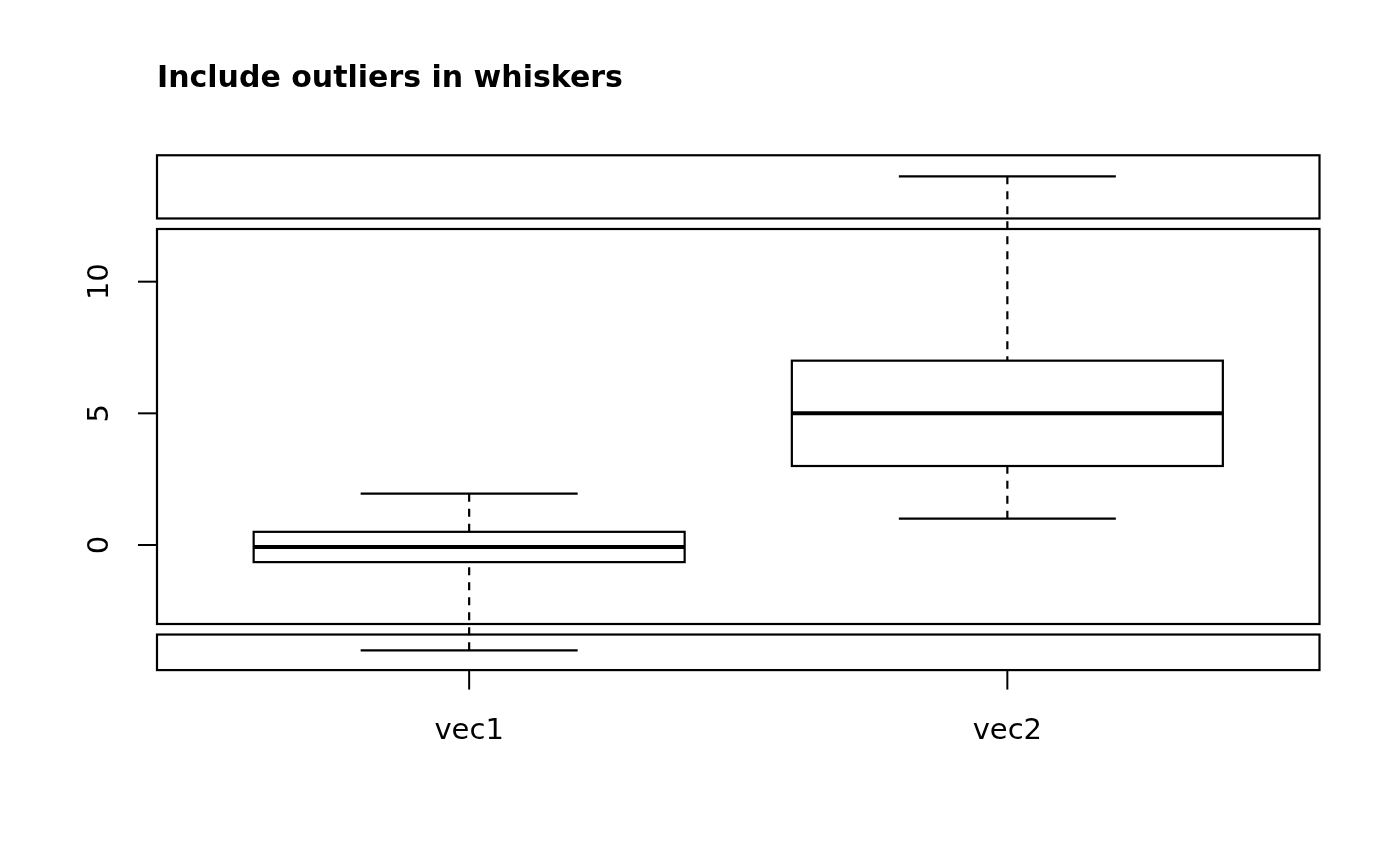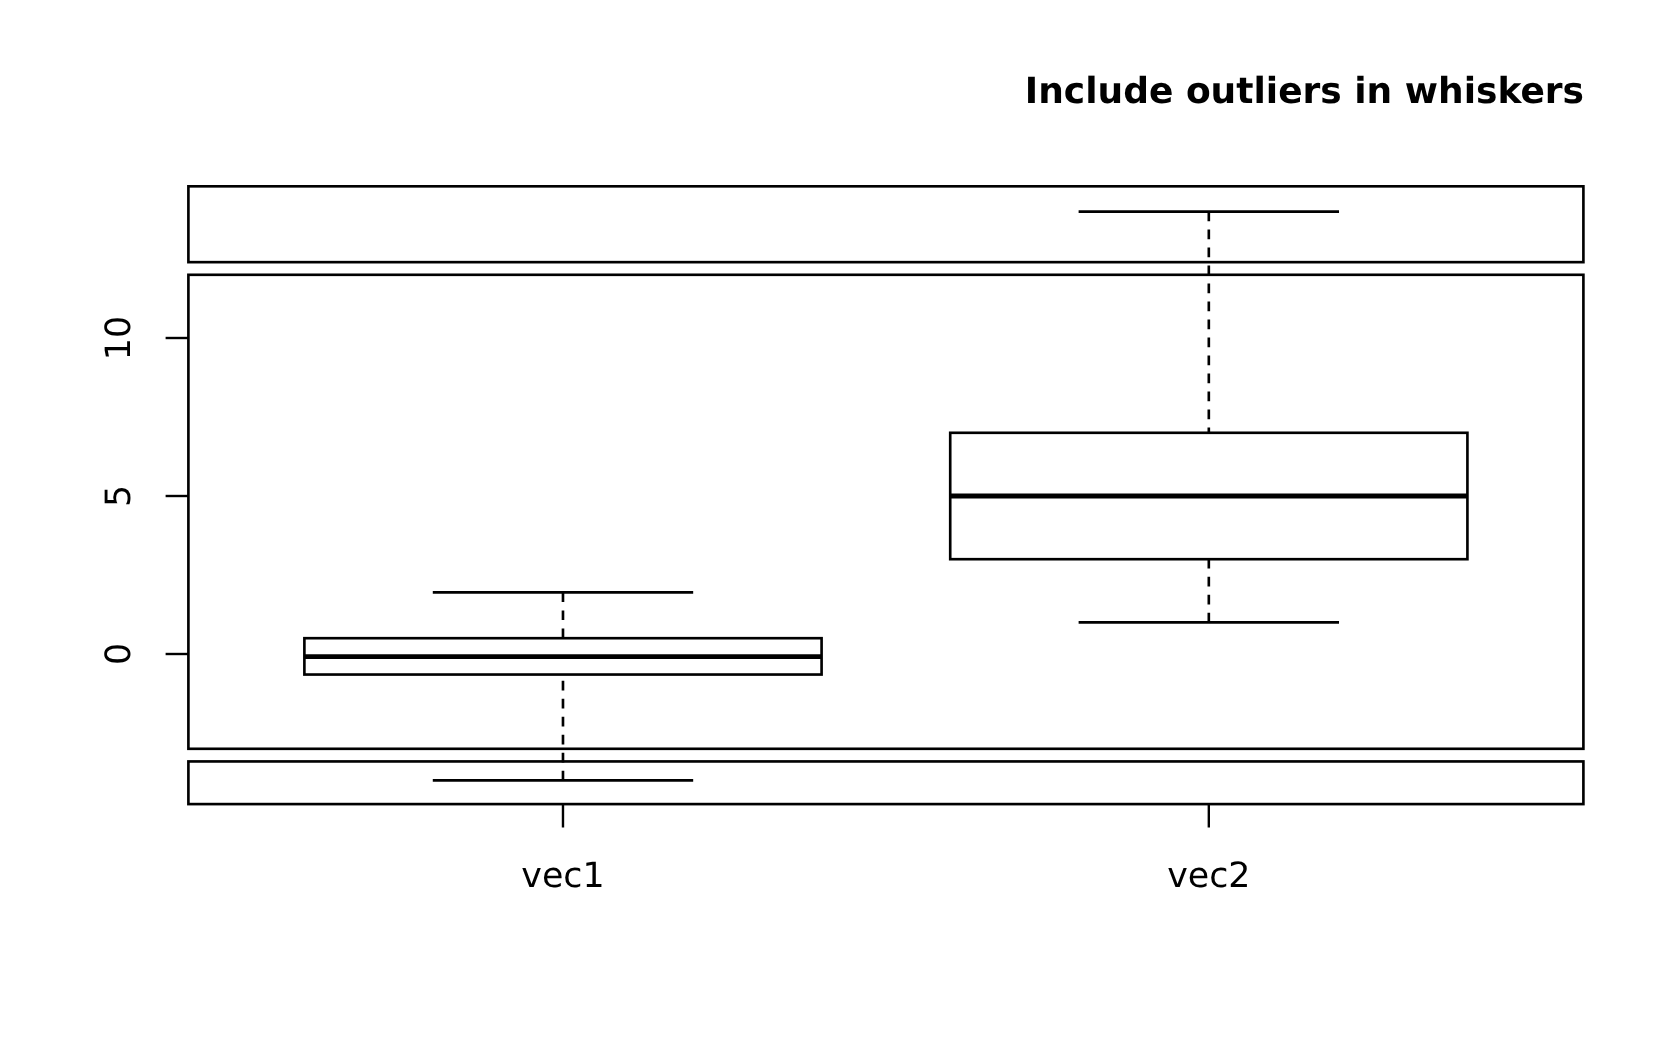--- a/index.html
+++ b/index.html
@@ -9,21 +9,21 @@
     height: 866px;
     background: #ffffff;
     overflow: hidden;
     font-family: "DejaVu Sans", "Liberation Sans", sans-serif;
   }
   .chart-title {
     position: absolute;
     left: 157px;
     top: 60px;
     width: 1163px;
-    text-align: right;
+    text-align: left;
     font-size: 30px;
     font-weight: 700;
     line-height: 34px;
     color: #000000;
   }
   svg.plot { position: absolute; left: 0; top: 0; }
   svg.plot text {
     font-family: "DejaVu Sans", "Liberation Sans", sans-serif;
     font-size: 29px;
     fill: #000000;

